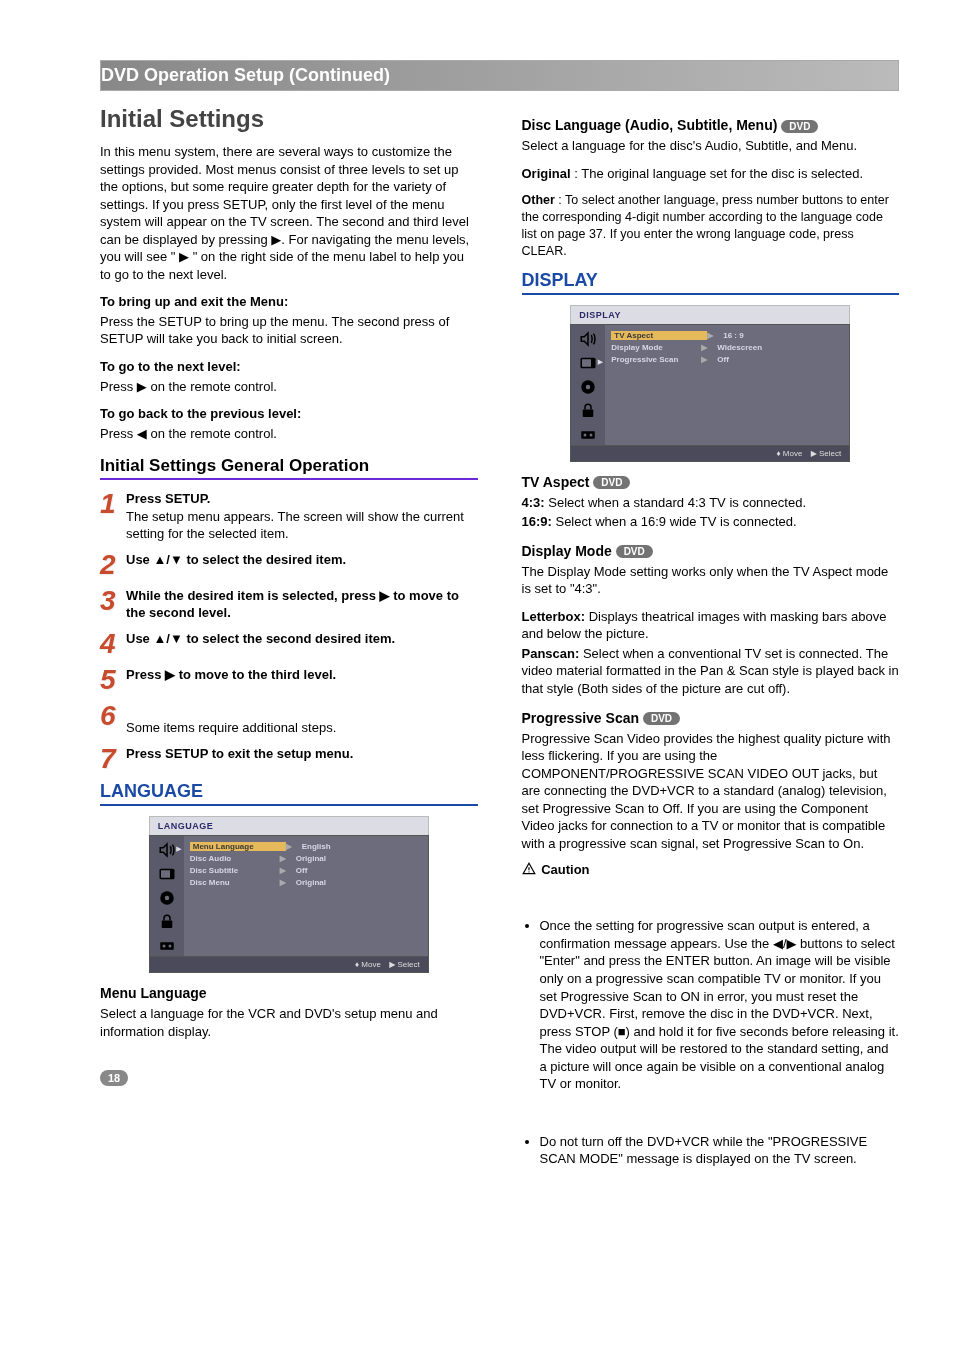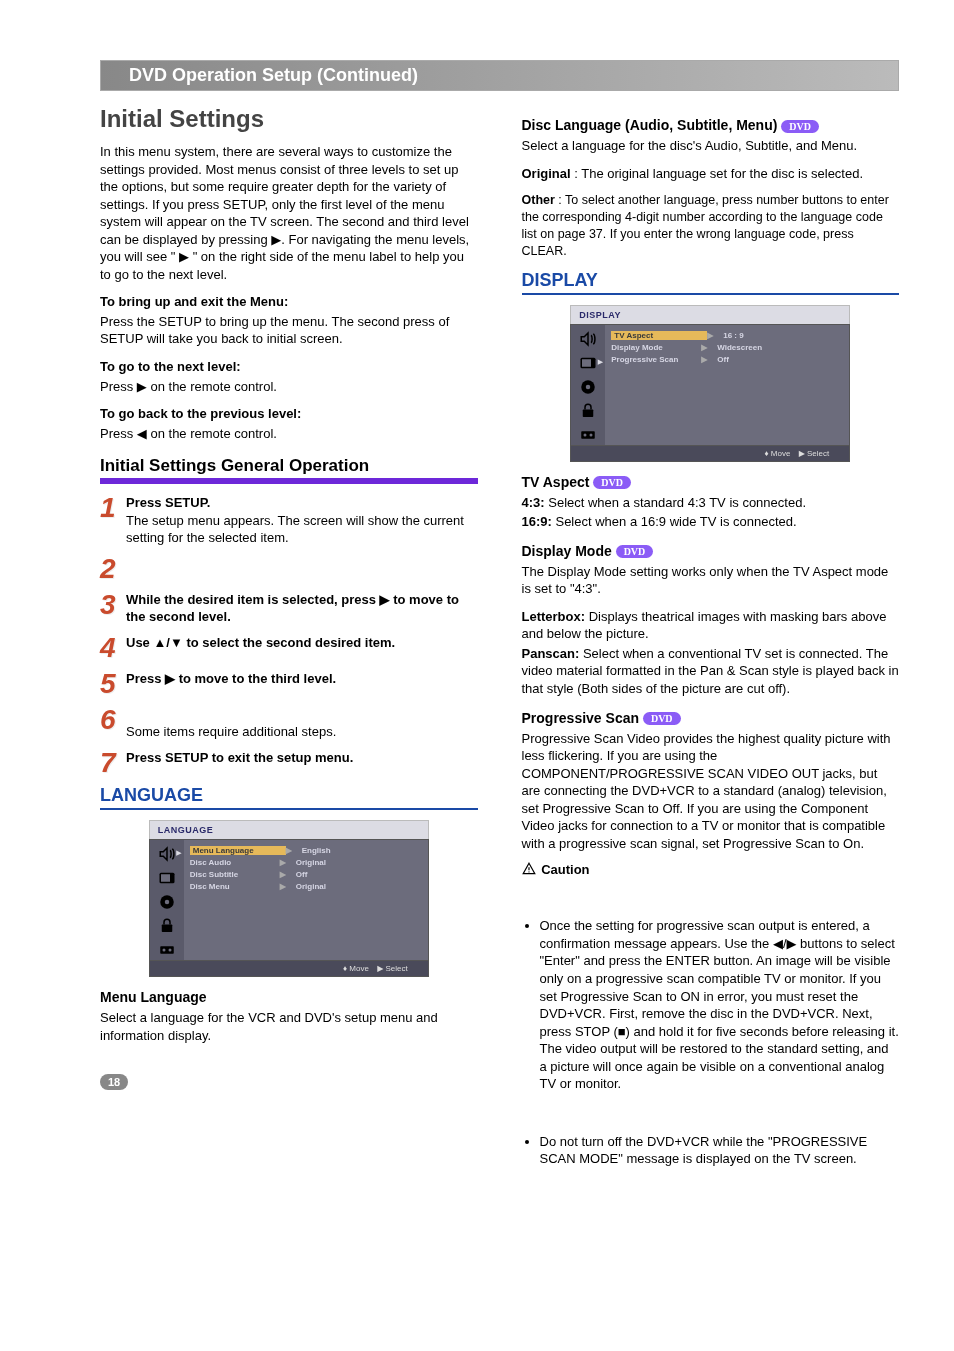--- a/index.html
+++ b/index.html
@@ -13,21 +13,21 @@
   }
   .page {
     padding: 60px 55px 40px 100px;
     box-sizing: border-box;
   }
   .section-header {
     background: linear-gradient(to right, #888, #bbb);
     color: #fff;
     font-weight: bold;
     font-size: 18px;
-    padding: 4px 28px;
+    padding: 4px 0;
     margin-bottom: 14px;
     border: 1px solid #aaa;
   }
   .main-title {
     font-size: 24px;
     font-weight: bold;
     color: #444;
     margin: 0 0 10px 0;
   }
   .two-col {
@@ -42,21 +42,21 @@
     margin: 0 0 10px 0;
     line-height: 1.35;
   }
   .sub-bold {
     font-weight: bold;
     margin-bottom: 2px;
   }
   .subsection-title {
     font-size: 17px;
     font-weight: bold;
-    border-bottom: 6px solid #6d28d9;
+    border-bottom: 2px solid #6d28d9;
     padding-bottom: 2px;
     margin: 14px 0 10px 0;
   }
   .subsection-title.blue {
     color: #1a4aa6;
     font-size: 18px;
     border-bottom: 2px solid #1a4aa6;
     margin-top: 6px;
   }
   .step {
@@ -73,28 +73,27 @@
     line-height: 1;
     text-shadow: 1px 1px 0 #eee;
   }
   .steptext {
     flex: 1;
     line-height: 1.35;
   }
   .steptext .b { font-weight: bold; }
   .dvd-badge {
     display: inline-block;
-    background: #8b5cf6;
+    background: #737373;
     color: #fff;
     font-size: 10px;
     font-weight: bold;
     border-radius: 10px;
     padding: 1px 8px;
     vertical-align: middle;
-    font-family: Liberation Serif, serif;
   }
   .setting-title {
     font-weight: bold;
     margin: 12px 0 4px 0;
     font-size: 14px;
   }
   .osd {
     width: 280px;
     margin: 8px auto 10px auto;
     font-size: 0;
@@ -152,21 +151,21 @@
     padding: 0 3px;
   }
   .osd-row .lbl { width: 90px; }
   .osd-row .arr { width: 16px; color: #aaa; }
   .osd-row .val { flex: 1; }
   .osd-footer {
     background: #4a4a5a;
     color: #ddd;
     font-size: 8px;
     text-align: right;
-    padding: 3px 20px;
+    padding: 3px 8px;
     border: 1px solid #555;
     border-top: none;
   }
   .osd-footer .fico { margin-left: 6px; }
   .caution-hdr {
     font-weight: bold;
     margin-top: 8px;
   }
   .caution-hdr svg { vertical-align: -2px; margin-right: 2px; }
   ul.bullets {
@@ -221,20 +220,21 @@
 
       <div class="subsection-title">Initial Settings General Operation</div>
 
       <div id="steps-container">
           <div class="step">
             <div class="stepnum">1</div>
             <div class="steptext"><span class="b">Press SETUP.</span><br><span>The setup menu appears. The screen will show the current setting for the selected item.</span></div>
           </div>
           <div class="step">
             <div class="stepnum">2</div>
+            <div class="steptext"><span class="b">Use ▲/▼ to select the desired item.</span></div>
           </div>
           <div class="step">
             <div class="stepnum">3</div>
             <div class="steptext"><span class="b">While the desired item is selected, press ▶ to move to the second level.</span></div>
           </div>
           <div class="step">
             <div class="stepnum">4</div>
             <div class="steptext"><span class="b">Use ▲/▼ to select the second desired item.</span></div>
           </div>
           <div class="step">

